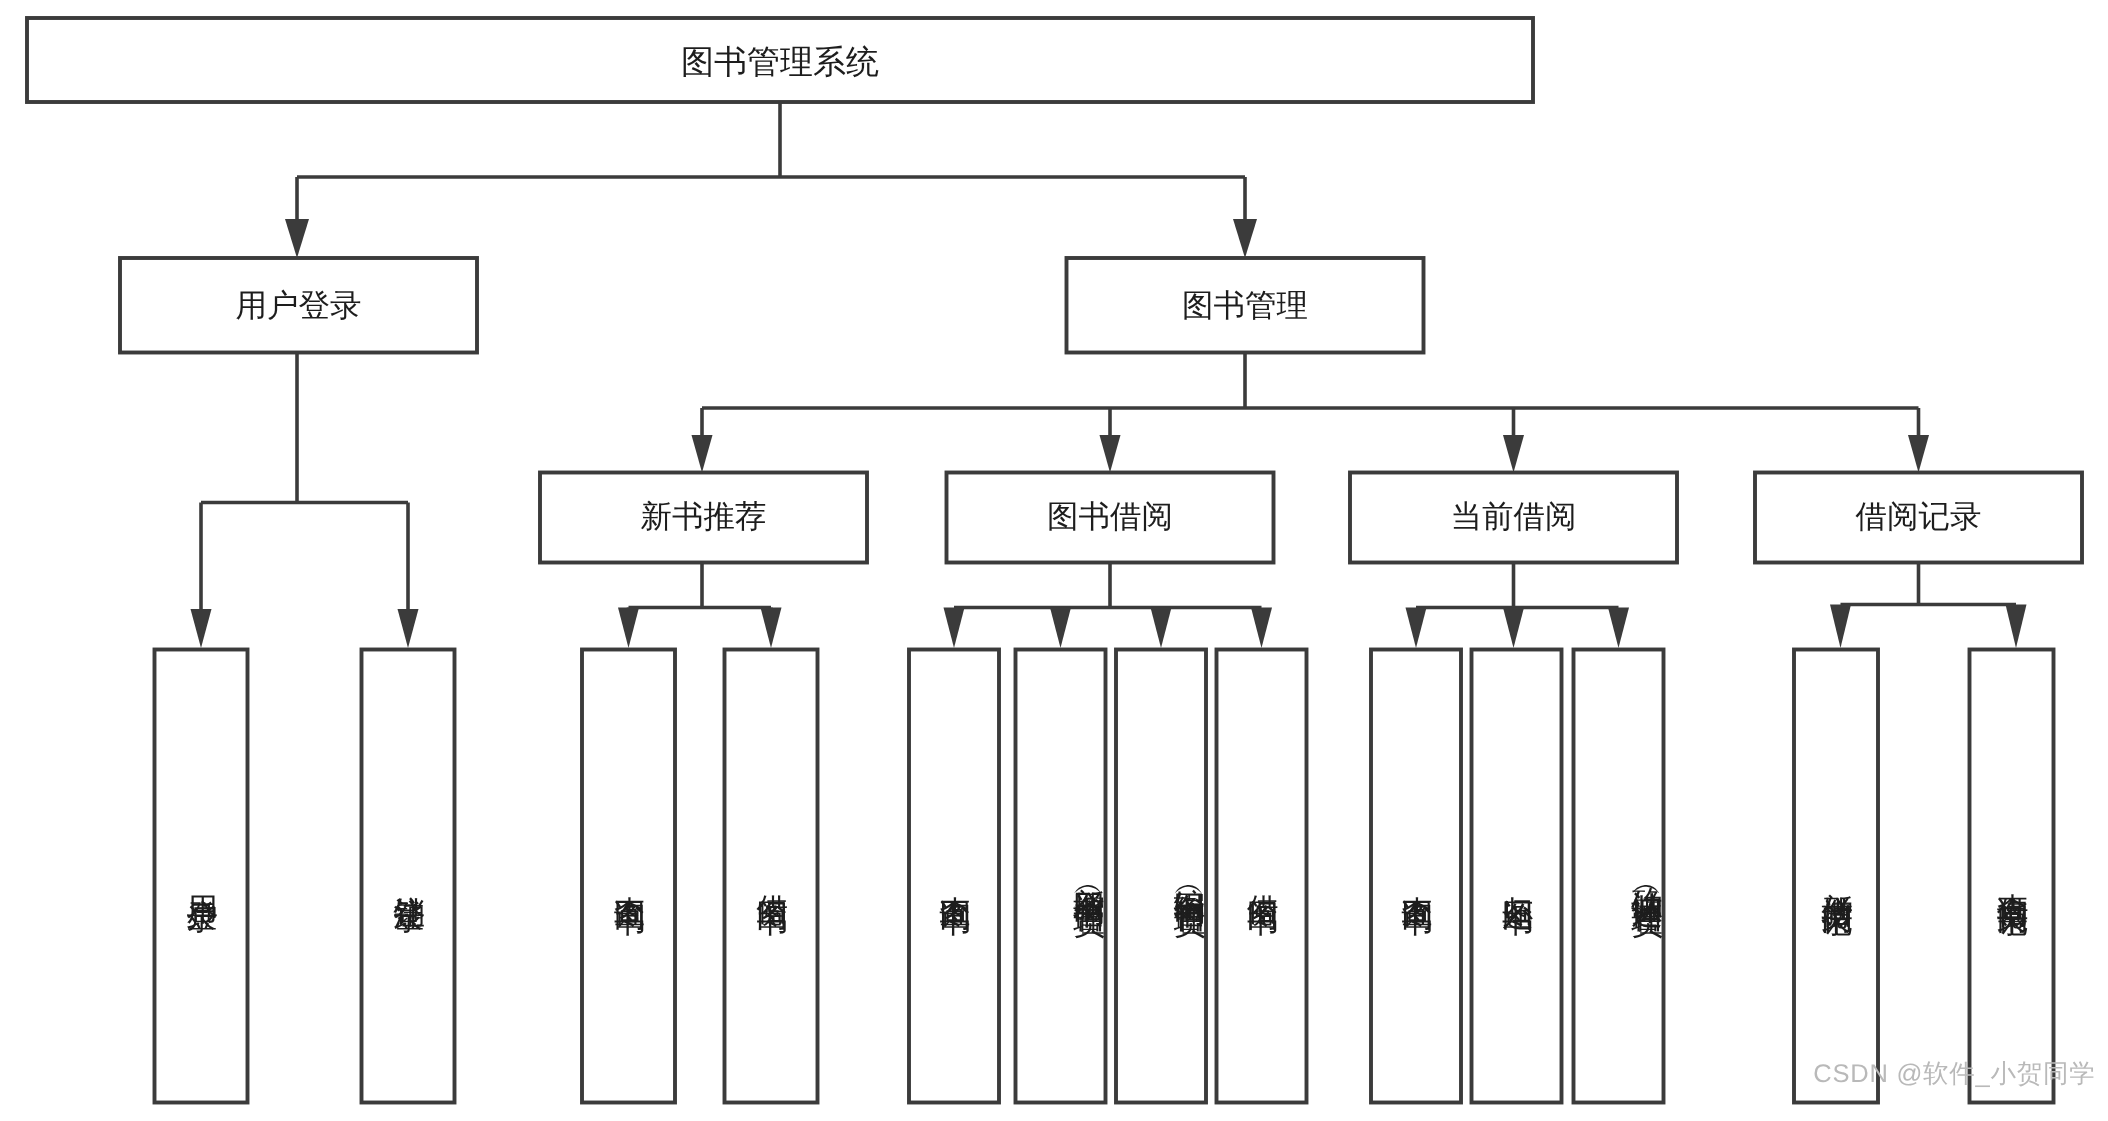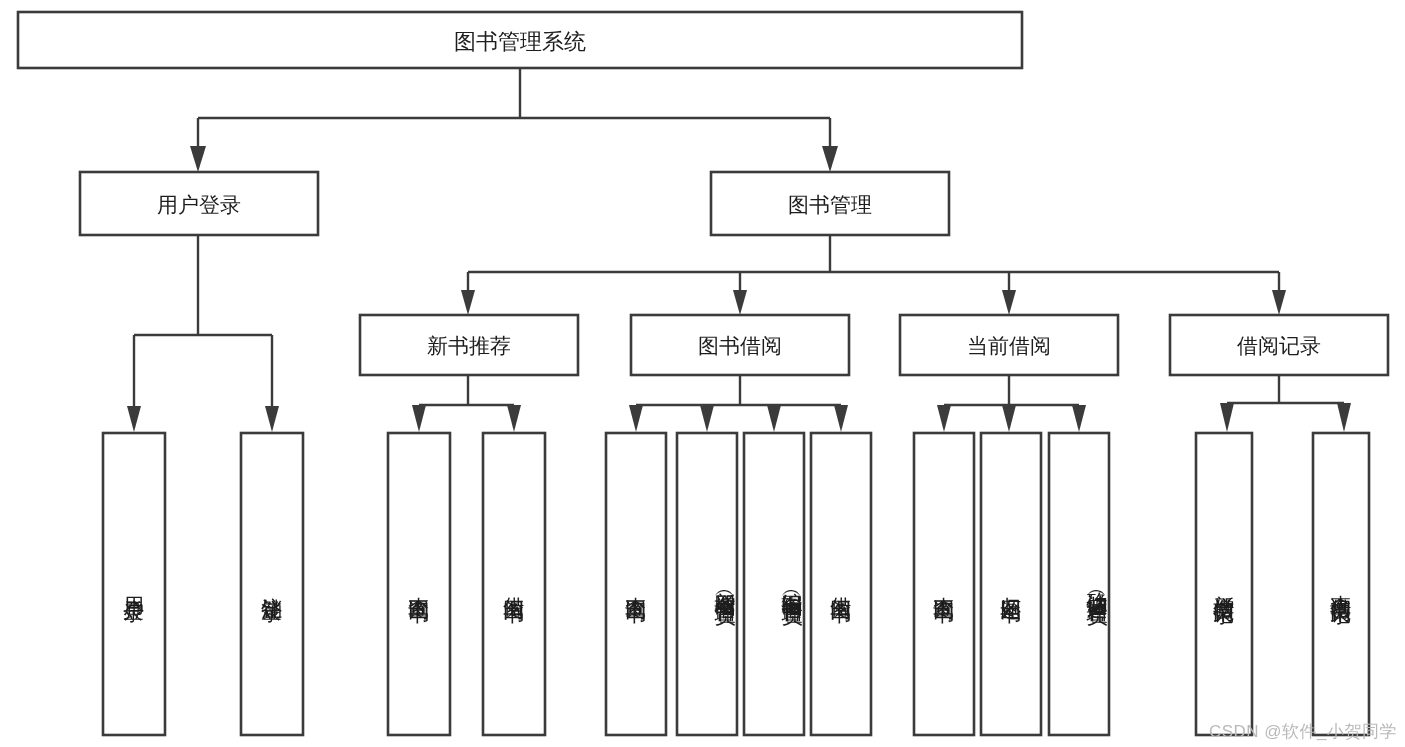--- a/index.html
+++ b/index.html
@@ -67,21 +67,21 @@
     display: flex;
     align-items: center;
     justify-content: center;
     text-align: center;
     pointer-events: none;
     user-select: none;
   }
   .watermark {
     position: absolute;
     right: 8px;
-    bottom: 4px;
+    bottom: 20px;
     font-family: "Liberation Sans", "DejaVu Sans", sans-serif;
     font-size: 17px;
     color: #b9b9b9;
     letter-spacing: 0.5px;
     user-select: none;
     white-space: nowrap;
   }
 </style>
 </head>
 <body>

